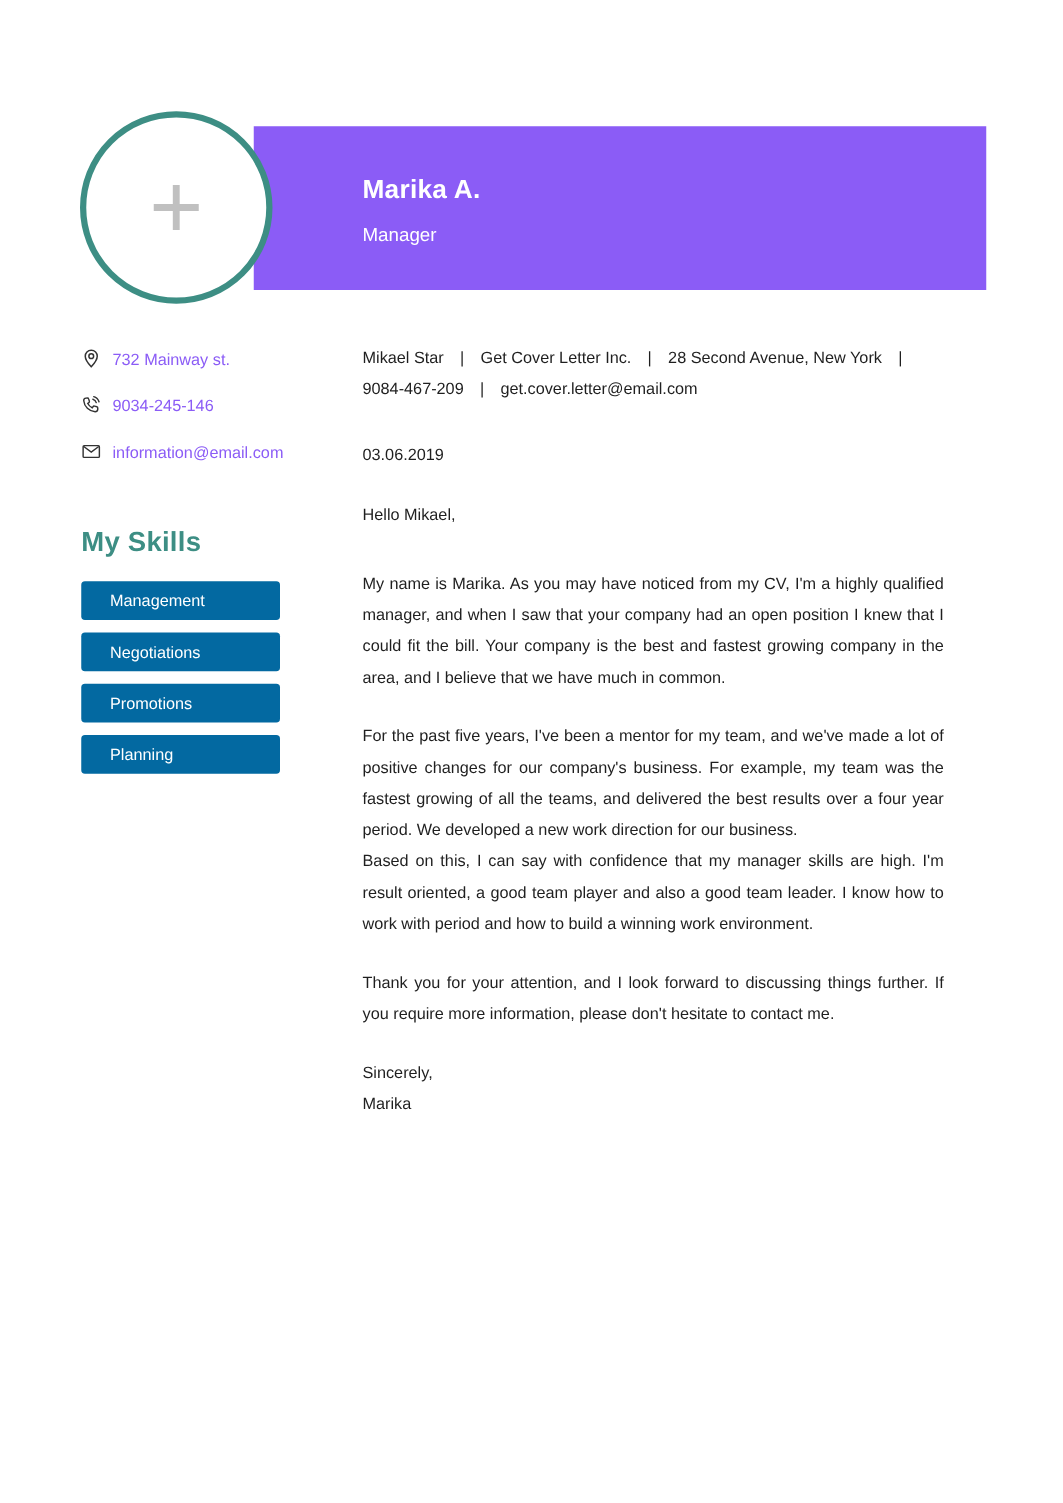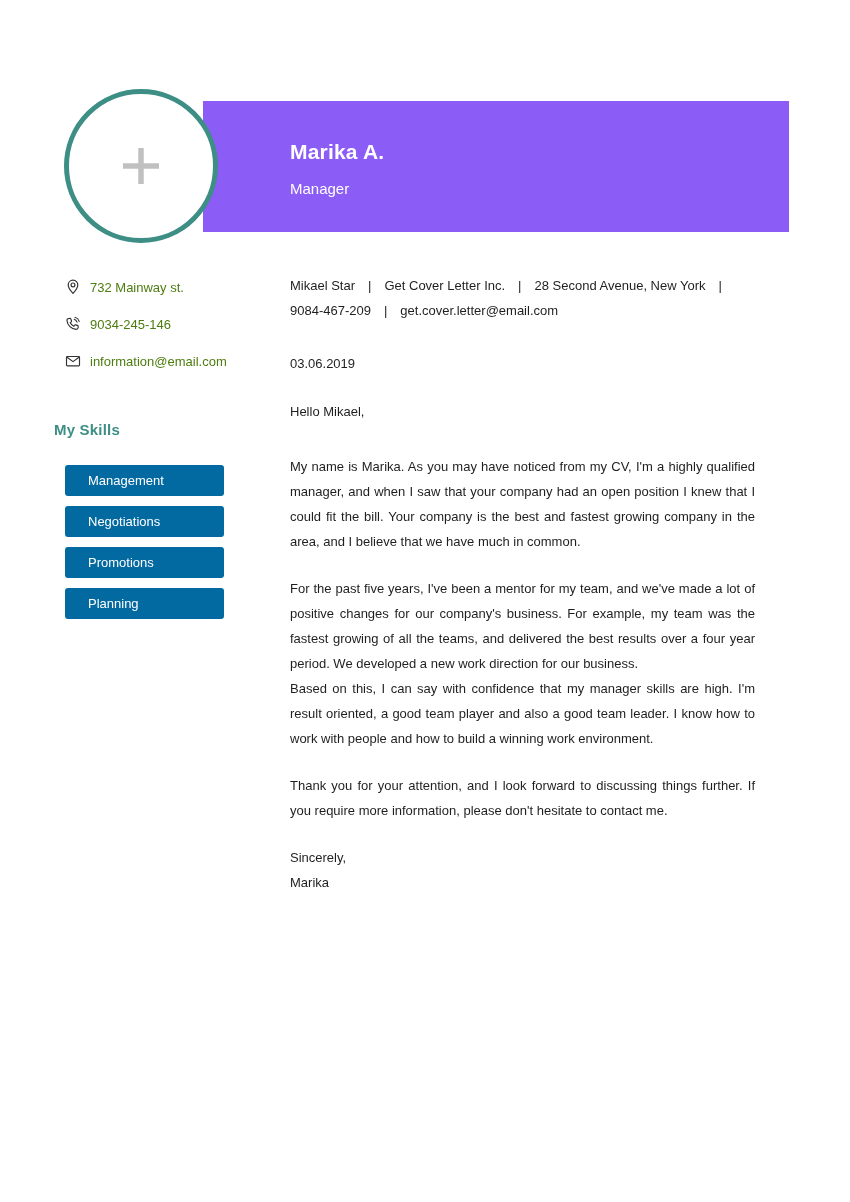--- a/index.html
+++ b/index.html
@@ -63,29 +63,29 @@
     top: 279px;
     width: 200px;
   }
   .contact-row {
     display: flex;
     align-items: center;
     gap: 9px;
     margin-bottom: 21px;
     height: 16px;
     font-size: 13px;
-    color: #4d7c0f;
+    color: #8b5cf6;
   }
   .contact-row svg { flex: 0 0 auto; }
 
   .skills-heading {
     position: absolute;
-    left: 54px;
+    left: 65px;
     top: 421px;
-    font-size: 15px;
+    font-size: 22px;
     font-weight: bold;
     color: #3d8e84;
     letter-spacing: 0.2px;
   }
   .skills-list {
     position: absolute;
     left: 65px;
     top: 465px;
     width: 159px;
   }
@@ -176,21 +176,21 @@
       <div id="recipient-line2"><span>9084-467-209</span><span class="sep">|</span><span>get.cover.letter@email.com</span></div>
     </div>
     <div class="letter-date">03.06.2019</div>
     <div class="greeting">Hello Mikael,</div>
     <div class="paragraphs" id="paragraphs">
         <div class="para">
           <div>My name is Marika. As you may have noticed from my CV, I'm a highly qualified manager, and when I saw that your company had an open position I knew that I could fit the bill. Your company is the best and fastest growing company in the area, and I believe that we have much in common.</div>
         </div>
         <div class="para">
           <div>For the past five years, I've been a mentor for my team, and we've made a lot of positive changes for our company's business. For example, my team was the fastest growing of all the teams, and delivered the best results over a four year period. We developed a new work direction for our business.</div>
-          <div>Based on this, I can say with confidence that my manager skills are high. I'm result oriented, a good team player and also a good team leader. I know how to work with people and how to build a winning work environment.</div>
+          <div>Based on this, I can say with confidence that my manager skills are high. I'm result oriented, a good team player and also a good team leader. I know how to work with period and how to build a winning work environment.</div>
         </div>
         <div class="para">
           <div>Thank you for your attention, and I look forward to discussing things further. If you require more information, please don't hesitate to contact me.</div>
         </div>
       </div>
     <div class="signoff" id="signoff">
         <div>Sincerely,</div>
         <div>Marika</div>
       </div>
   </main>

